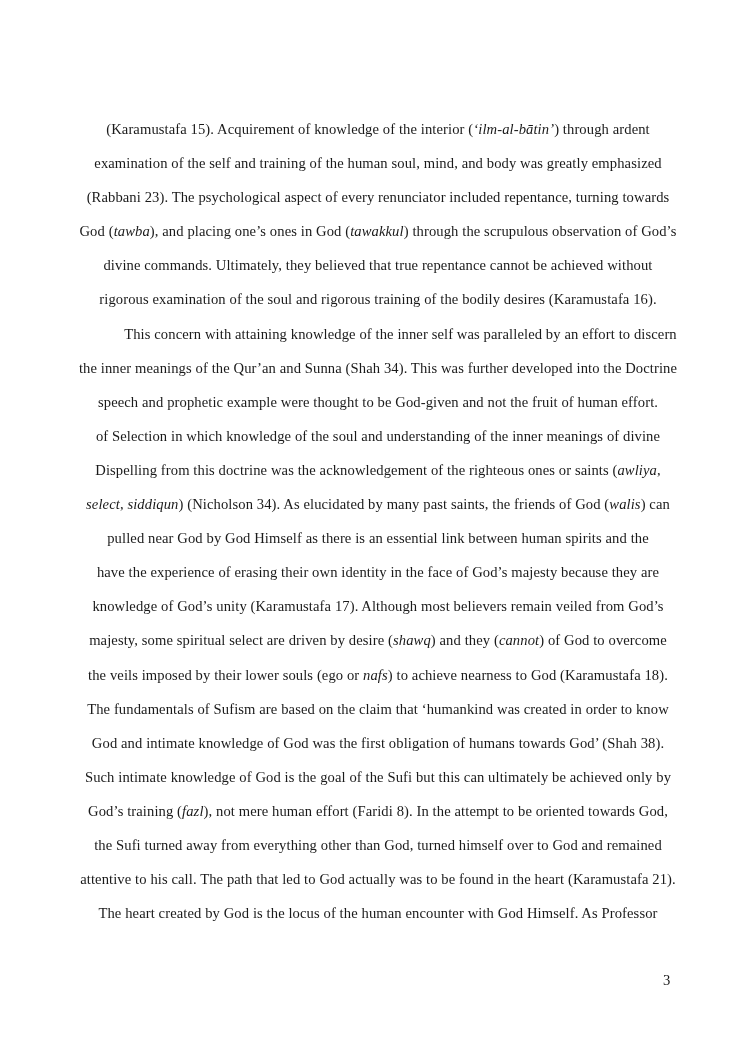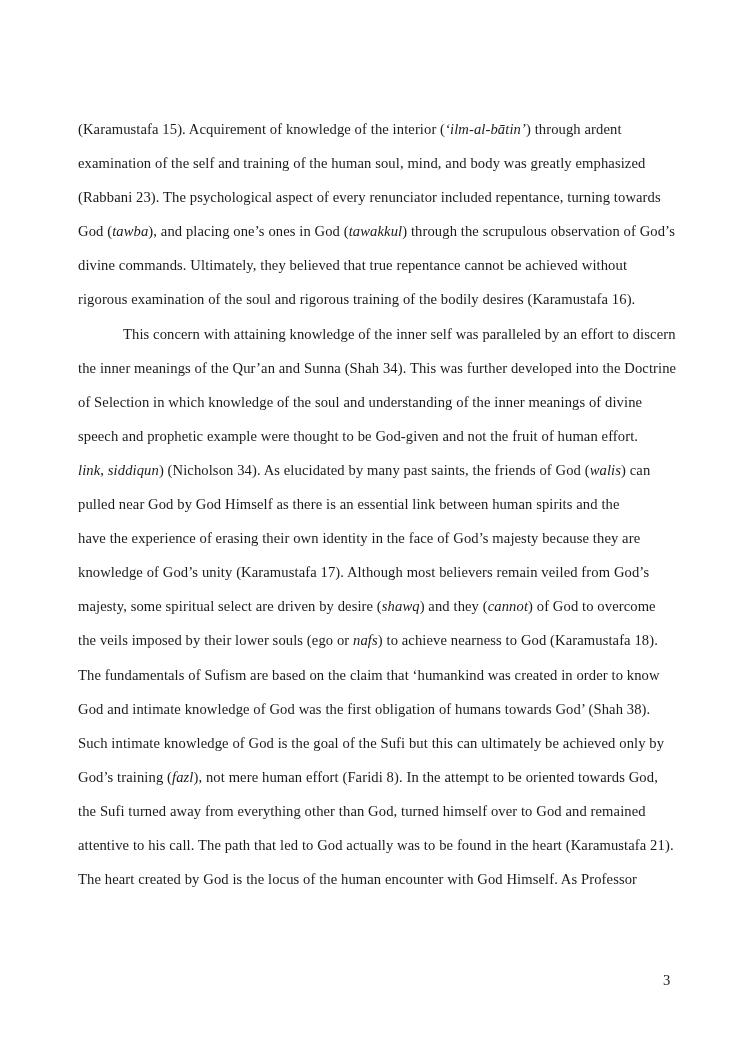--- a/index.html
+++ b/index.html
@@ -25,20 +25,21 @@
     top: 112px;
     width: 600px;
     font-size: 14.6px;
     line-height: 34.1px;
     color: #1a1a1a;
     letter-spacing: 0.1px;
   }
   .line {
     white-space: nowrap;
     height: 34.1px;
+    text-align: center;
   }
   .line.indent {
     padding-left: 45px;
   }
   .line em {
     font-style: italic;
   }
   .page-number {
     position: absolute;
     left: 663px;
@@ -54,23 +55,24 @@
 <div class="page">
   <div class="body-text" id="body-text">
       <div class="line"><span>(Karamustafa 15). Acquirement of knowledge of the interior (</span><em>‘ilm-al-bātin’</em><span>) through ardent</span></div>
       <div class="line"><span>examination of the self and training of the human soul, mind, and body was greatly emphasized</span></div>
       <div class="line"><span>(Rabbani 23). The psychological aspect of every renunciator included repentance, turning towards</span></div>
       <div class="line"><span>God (</span><em>tawba</em><span>), and placing one’s ones in God (</span><em>tawakkul</em><span>) through the scrupulous observation of God’s</span></div>
       <div class="line"><span>divine commands. Ultimately, they believed that true repentance cannot be achieved without</span></div>
       <div class="line"><span>rigorous examination of the soul and rigorous training of the bodily desires (Karamustafa 16).</span></div>
       <div class="line indent"><span>This concern with attaining knowledge of the inner self was paralleled by an effort to discern</span></div>
       <div class="line"><span>the inner meanings of the Qur’an and Sunna (Shah 34). This was further developed into the Doctrine</span></div>
+      <div class="line"><span>speech and prophetic example were thought to be God-given and not the fruit of human effort.</span></div>
       <div class="line"><span>of Selection in which knowledge of the soul and understanding of the inner meanings of divine</span></div>
-      <div class="line"><span>speech and prophetic example were thought to be God-given and not the fruit of human effort.</span></div>
-      <div class="line"><em>link</em><span>, </span><em>siddiqun</em><span>) (Nicholson 34). As elucidated by many past saints, the friends of God (</span><em>walis</em><span>) can</span></div>
+      <div class="line"><span>Dispelling from this doctrine was the acknowledgement of the righteous ones or saints (</span><em>awliya</em><span>,</span></div>
+      <div class="line"><em>select</em><span>, </span><em>siddiqun</em><span>) (Nicholson 34). As elucidated by many past saints, the friends of God (</span><em>walis</em><span>) can</span></div>
       <div class="line"><span>pulled near God by God Himself as there is an essential link between human spirits and the</span></div>
       <div class="line"><span>have the experience of erasing their own identity in the face of God’s majesty because they are</span></div>
       <div class="line"><span>knowledge of God’s unity (Karamustafa 17). Although most believers remain veiled from God’s</span></div>
       <div class="line"><span>majesty, some spiritual select are driven by desire (</span><em>shawq</em><span>) and they (</span><em>cannot</em><span>) of God to overcome</span></div>
       <div class="line"><span>the veils imposed by their lower souls (ego or </span><em>nafs</em><span>) to achieve nearness to God (Karamustafa 18).</span></div>
       <div class="line"><span>The fundamentals of Sufism are based on the claim that ‘humankind was created in order to know</span></div>
       <div class="line"><span>God and intimate knowledge of God was the first obligation of humans towards God’ (Shah 38).</span></div>
       <div class="line"><span>Such intimate knowledge of God is the goal of the Sufi but this can ultimately be achieved only by</span></div>
       <div class="line"><span>God’s training (</span><em>fazl</em><span>), not mere human effort (Faridi 8). In the attempt to be oriented towards God,</span></div>
       <div class="line"><span>the Sufi turned away from everything other than God, turned himself over to God and remained</span></div>

